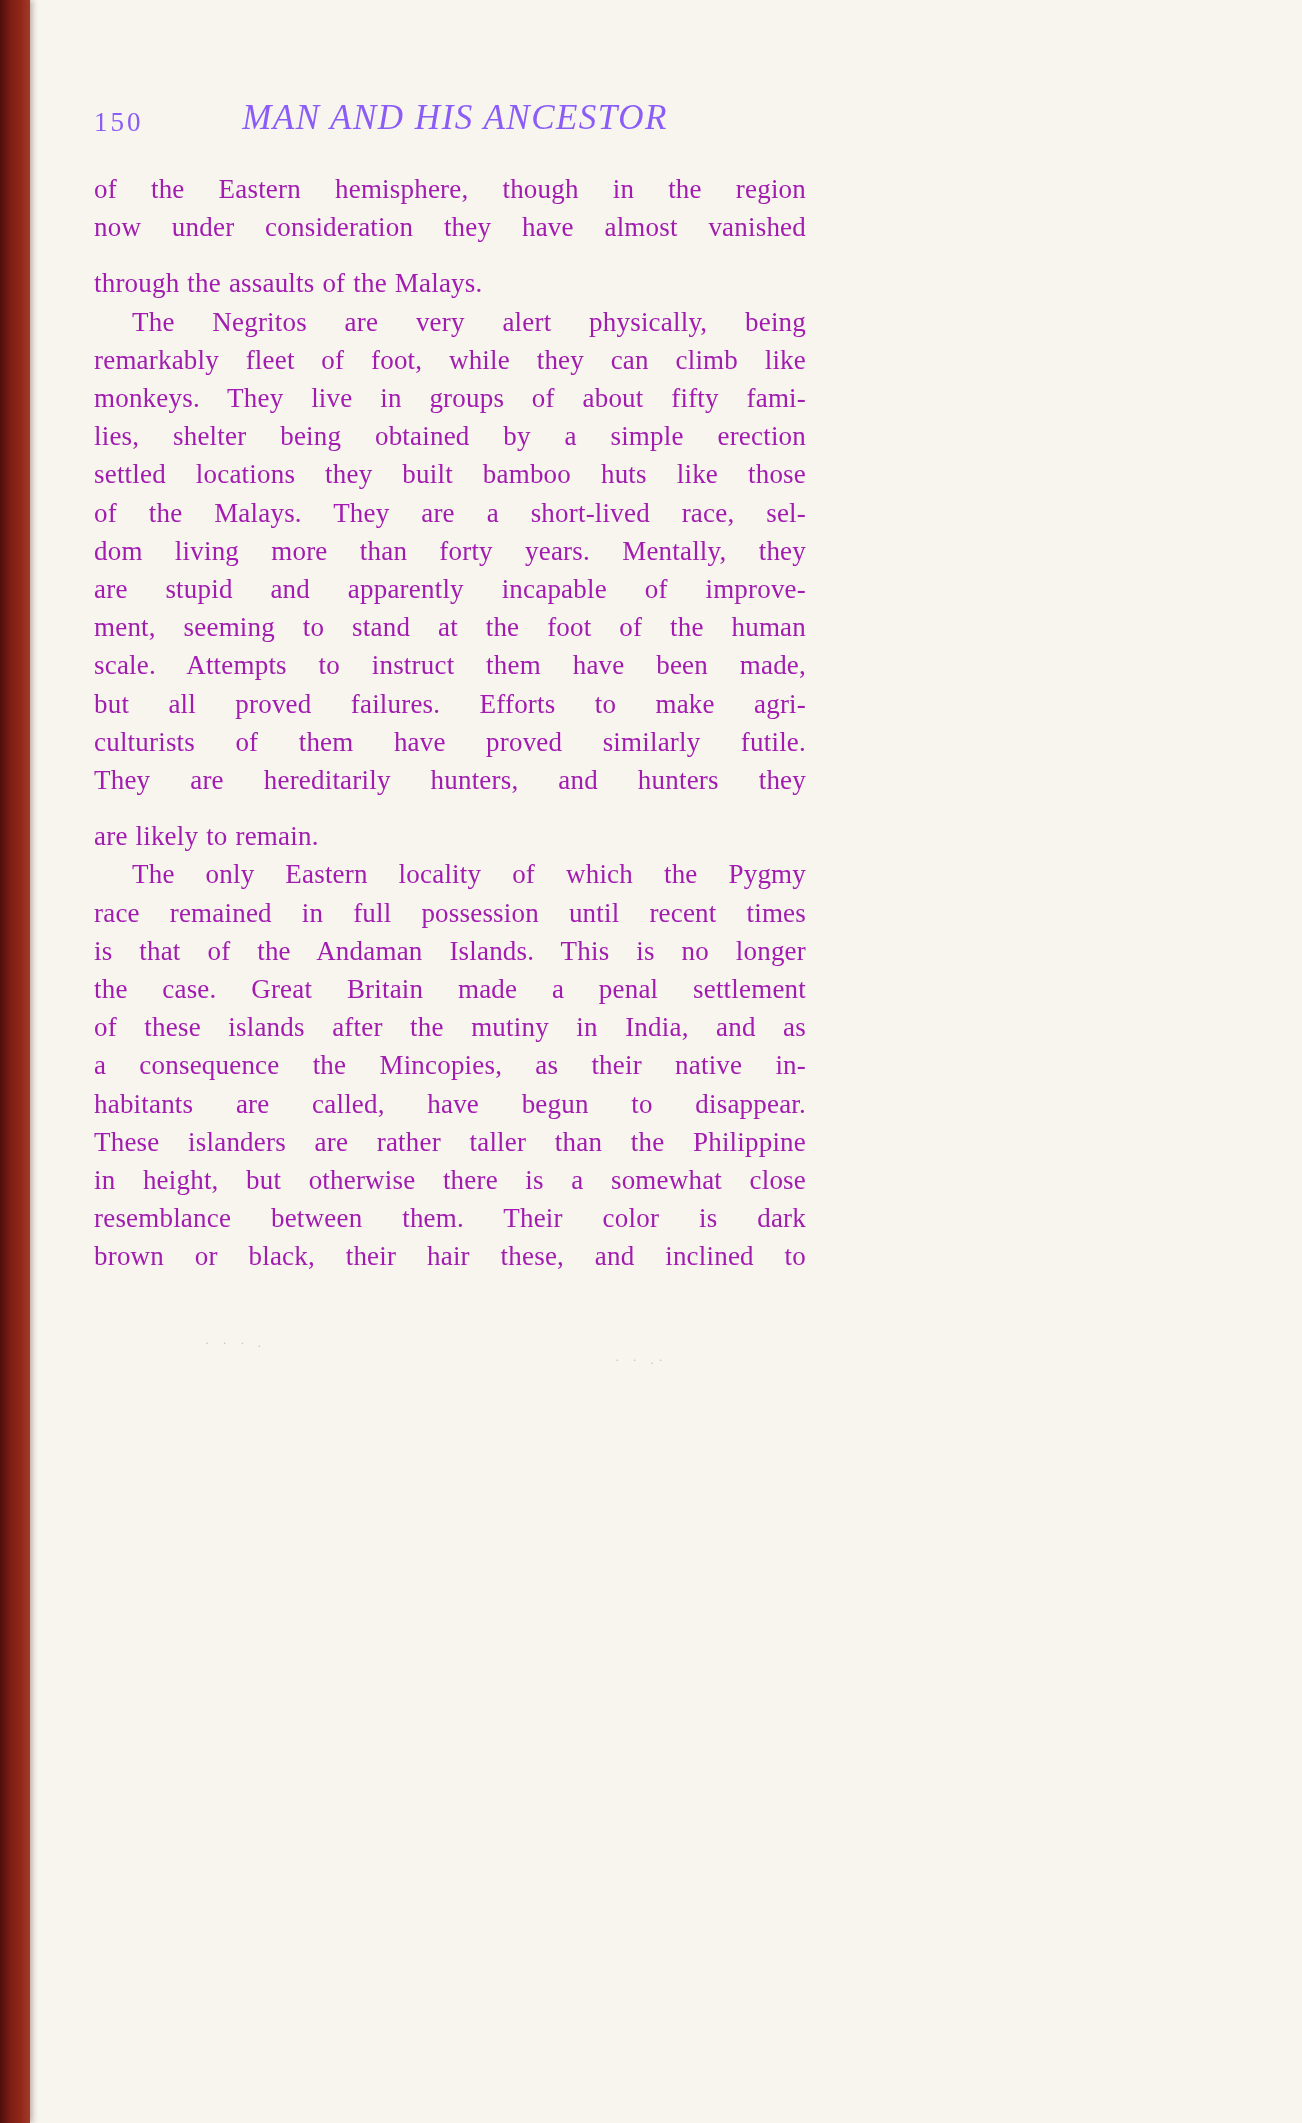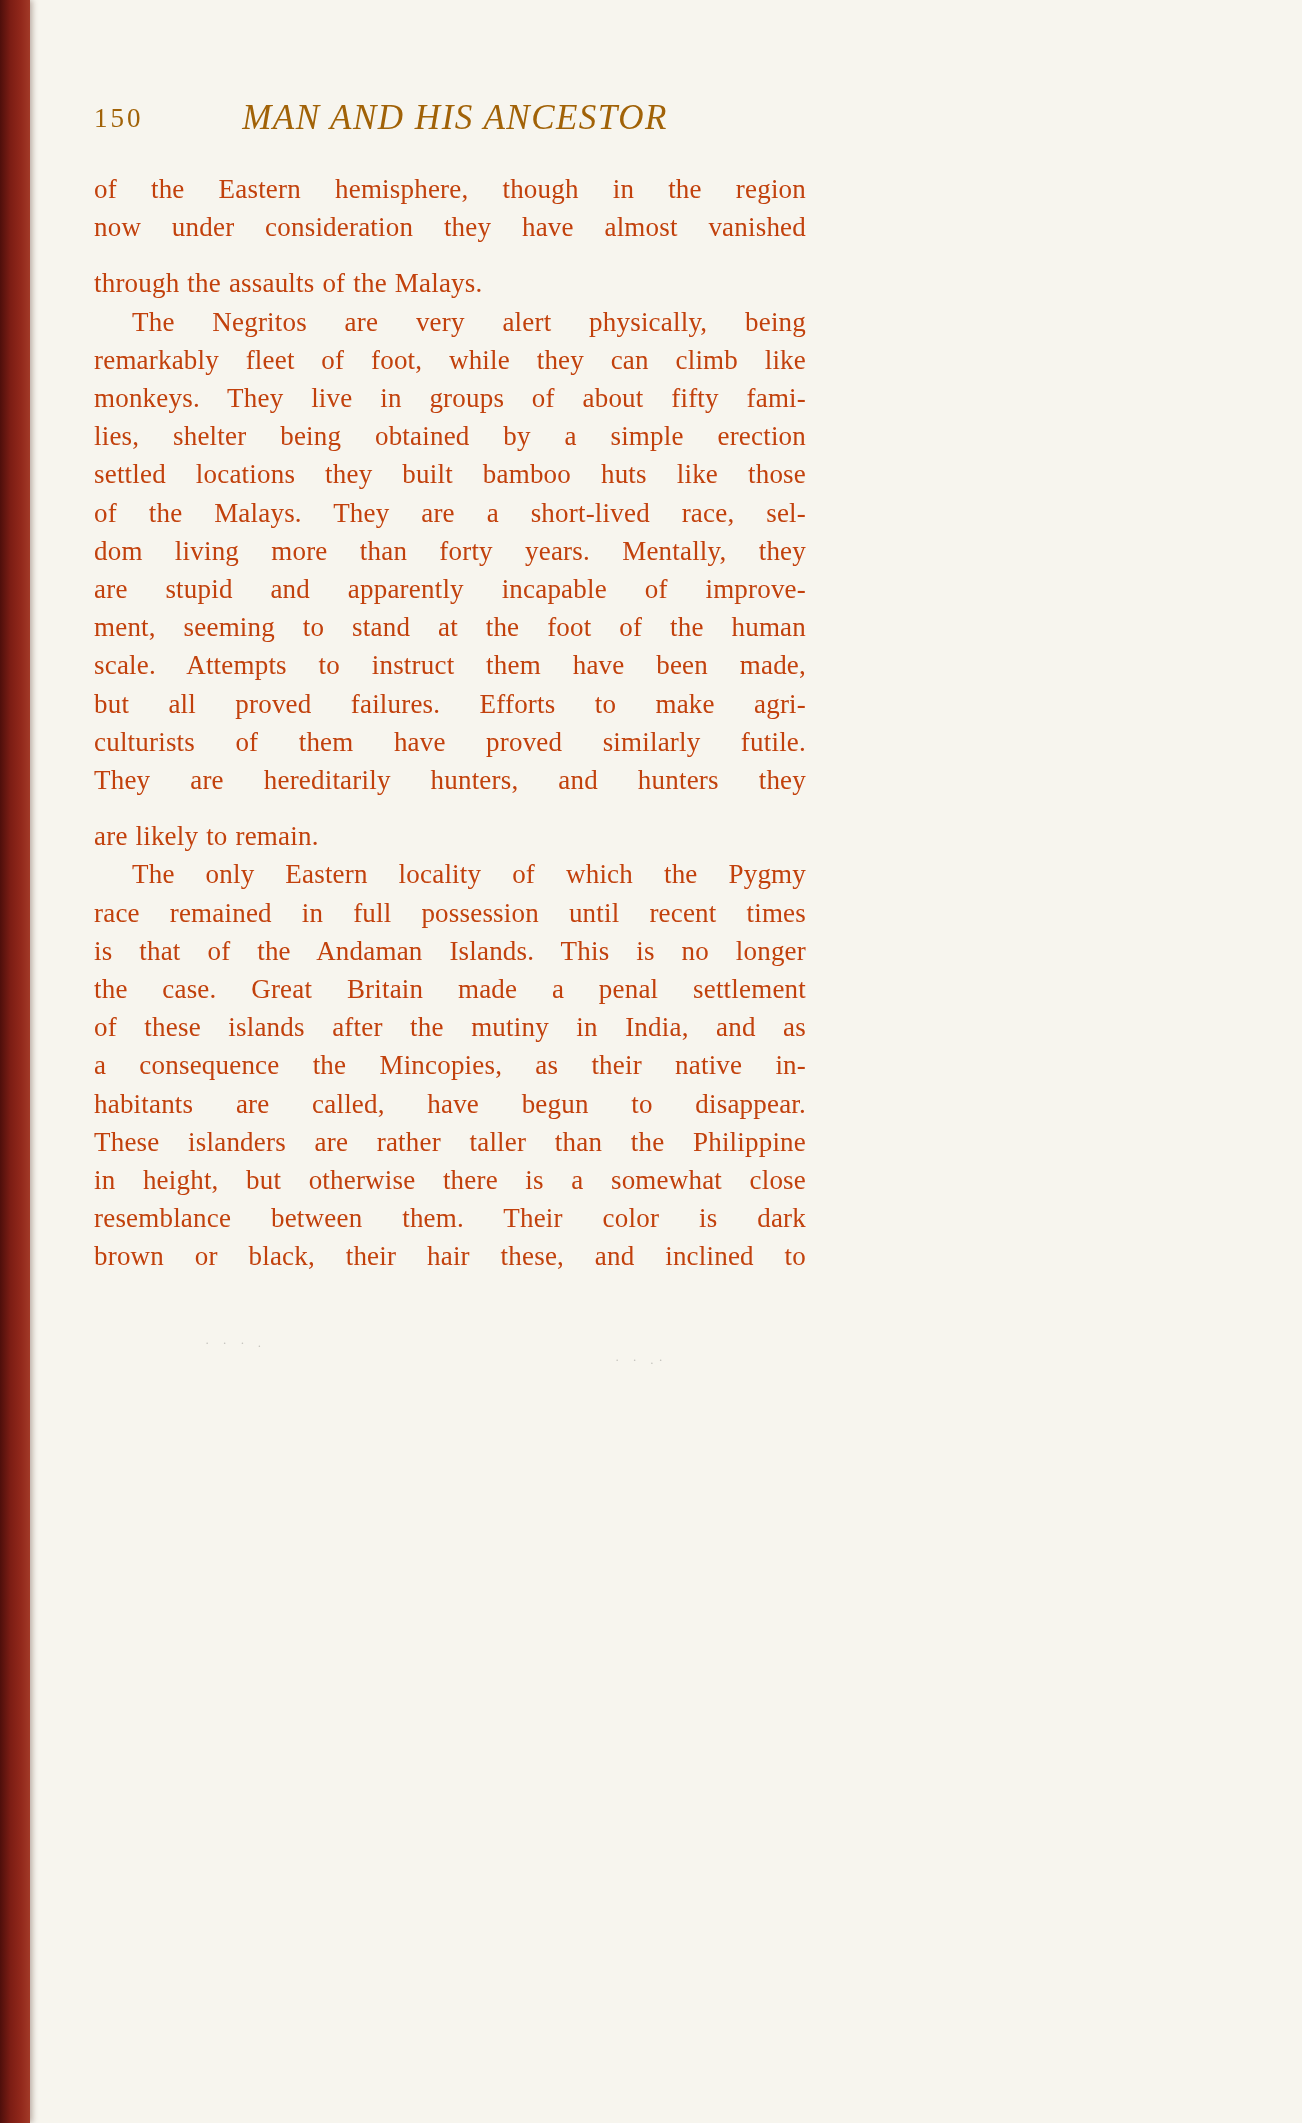--- a/index.html
+++ b/index.html
@@ -24,40 +24,40 @@
     box-shadow: 2px 0 6px rgba(60, 20, 10, 0.35);
   }
   .page-inner {
     position: absolute;
     left: 94px;
     top: 98px;
     width: 712px;
   }
   .running-header {
     display: flex;
-    align-items: center;
-    color: #a16207;
+    align-items: flex-end;
+    color: #8b5cf6;
     margin-bottom: 32px;
   }
   .page-number {
     font-size: 27px;
     letter-spacing: 3px;
     min-width: 90px;
   }
   .header-title {
     flex: 1;
     text-align: center;
     font-style: italic;
     font-size: 35px;
     letter-spacing: 1.5px;
     padding-right: 80px;
     white-space: nowrap;
   }
   .body-text {
-    color: #c2410c;
+    color: #a21caf;
   }
   .paragraph {
     margin: 0;
   }
   .line {
     font-size: 27px;
     line-height: 38.2px;
     text-align: justify;
     text-align-last: justify;
     word-spacing: 1px;

